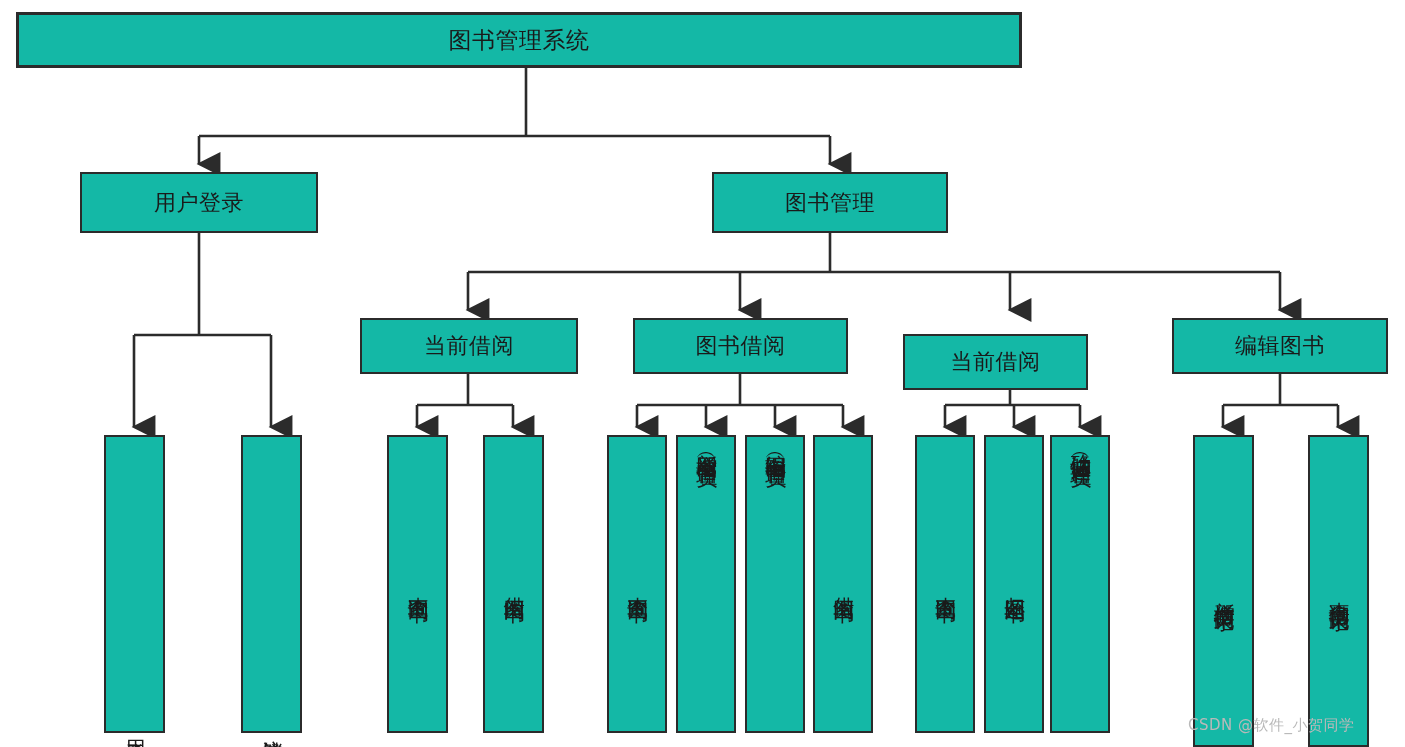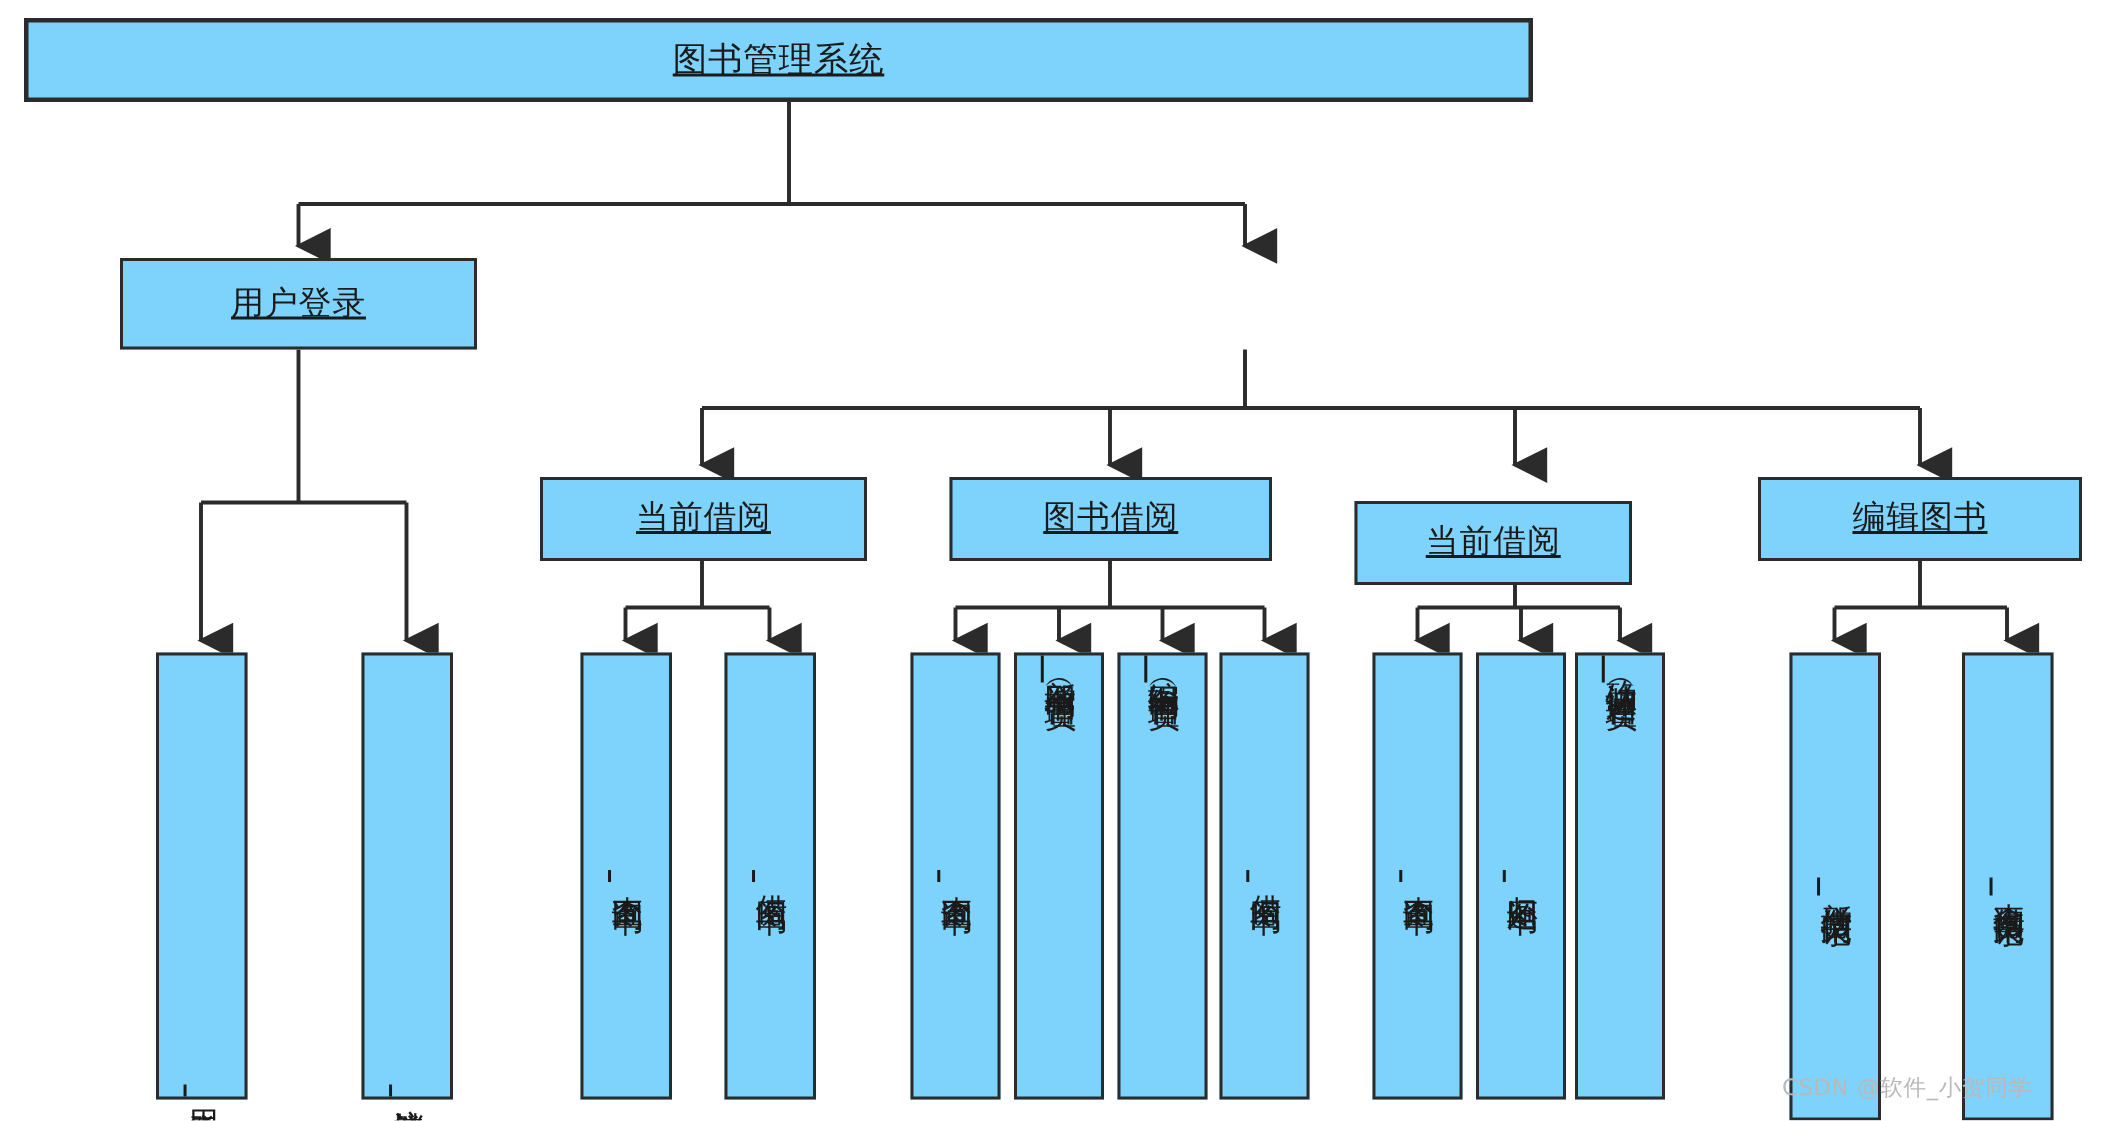--- a/index.html
+++ b/index.html
@@ -21,27 +21,26 @@
     position: absolute;
     left: 0;
     top: 0;
     width: 1405px;
     height: 747px;
     pointer-events: none;
   }
   .node {
     position: absolute;
     box-sizing: border-box;
-    background: #7dd3fc;
+    background: #14b8a6;
     border: 2.5px solid #2b2b2b;
     display: flex;
     align-items: center;
     justify-content: center;
     color: #1a1a1a;
-    text-decoration: underline;
   }
   .node-label {
     font-size: 22px;
     line-height: 1.15;
     letter-spacing: 0.5px;
     white-space: nowrap;
   }
   
   .node.root { border-width: 3px; }
   .node.root .node-label { font-size: 23px; }
@@ -133,20 +132,23 @@
     </g>
   </svg>
 
   <div class="node root" id="n-root" style="left: 16px; top: 12px; width: 1006px; height: 56px;">
     <span class="node-label">图书管理系统</span>
   </div>
 
   <div class="node" id="n-l2-0" style="left: 80px; top: 172px; width: 238px; height: 61px;">
     <span class="node-label">用户登录</span>
   </div>
+  <div class="node" id="n-l2-1" style="left: 712px; top: 172px; width: 236px; height: 61px;">
+    <span class="node-label">图书管理</span>
+  </div>
 
   <div class="node" id="n-l3-0" style="left: 360px; top: 318px; width: 218px; height: 56px;">
     <span class="node-label">当前借阅</span>
   </div>
   <div class="node" id="n-l3-1" style="left: 633px; top: 318px; width: 215px; height: 56px;">
     <span class="node-label">图书借阅</span>
   </div>
   <div class="node" id="n-l3-2" style="left: 903px; top: 334px; width: 185px; height: 56px;">
     <span class="node-label">当前借阅</span>
   </div>

